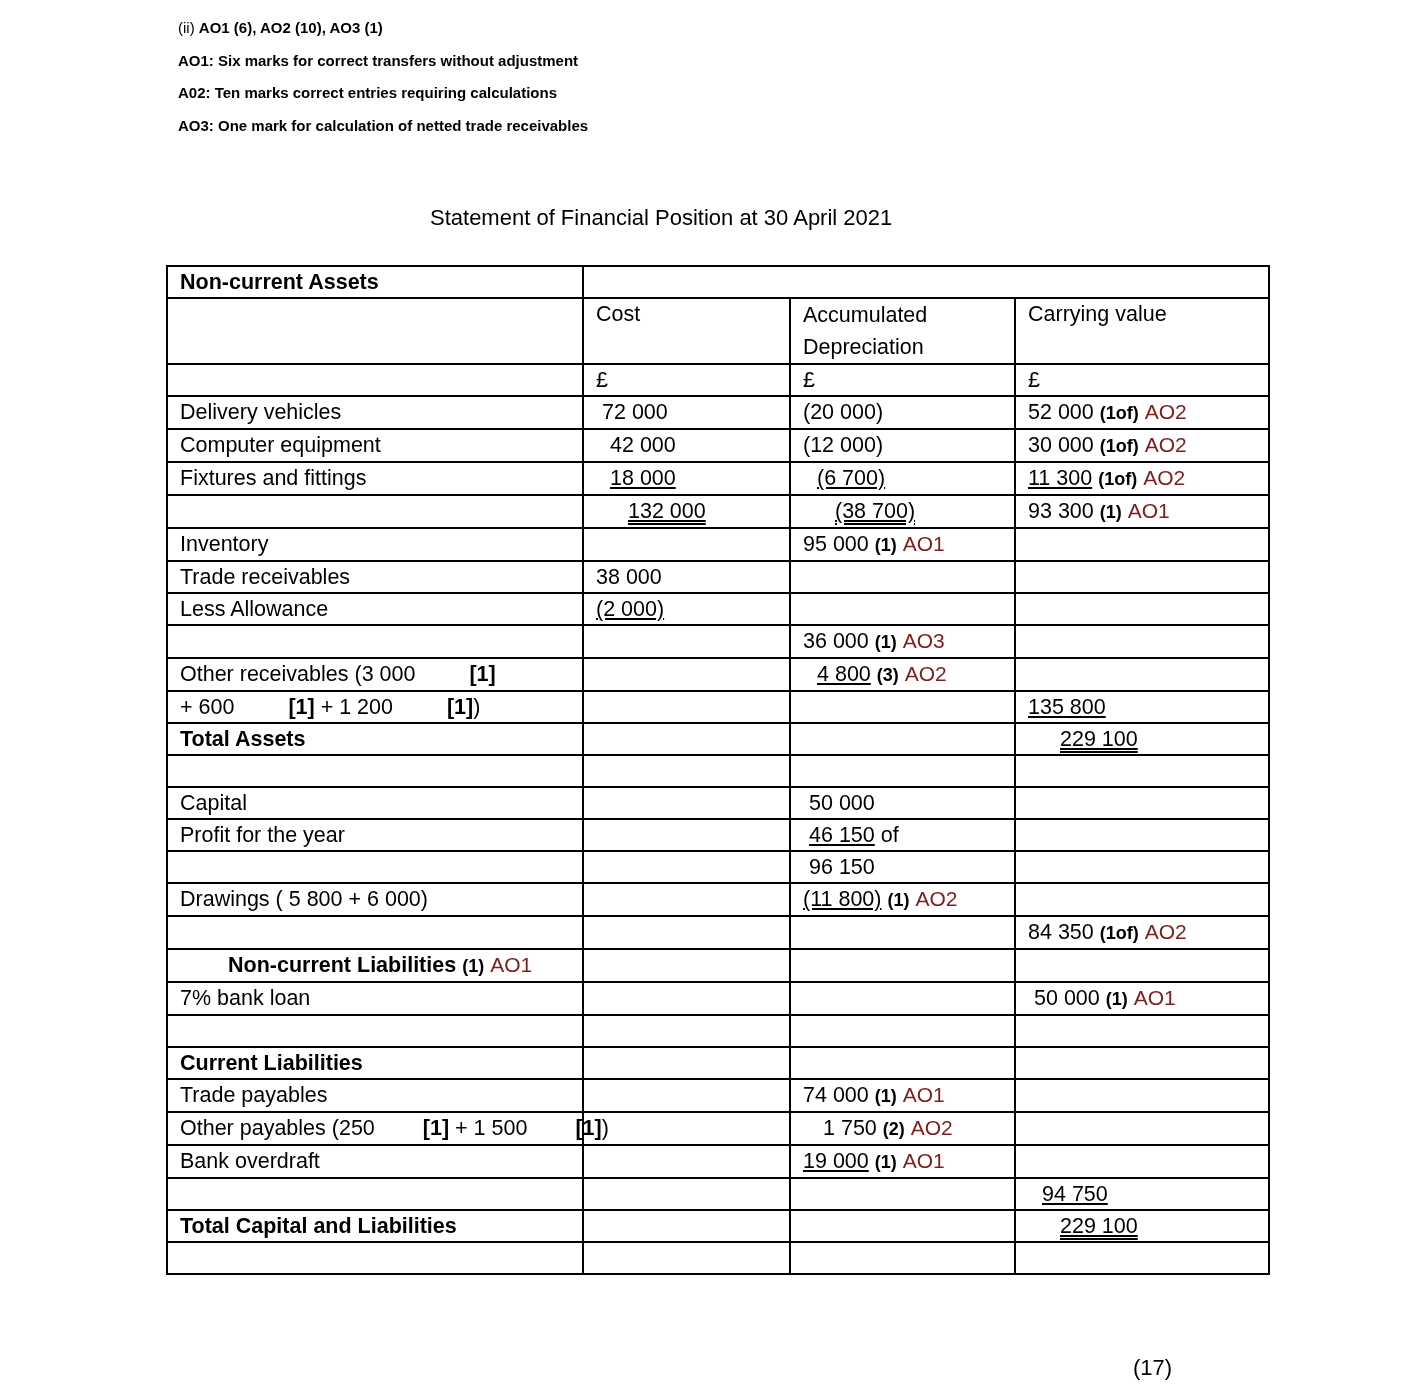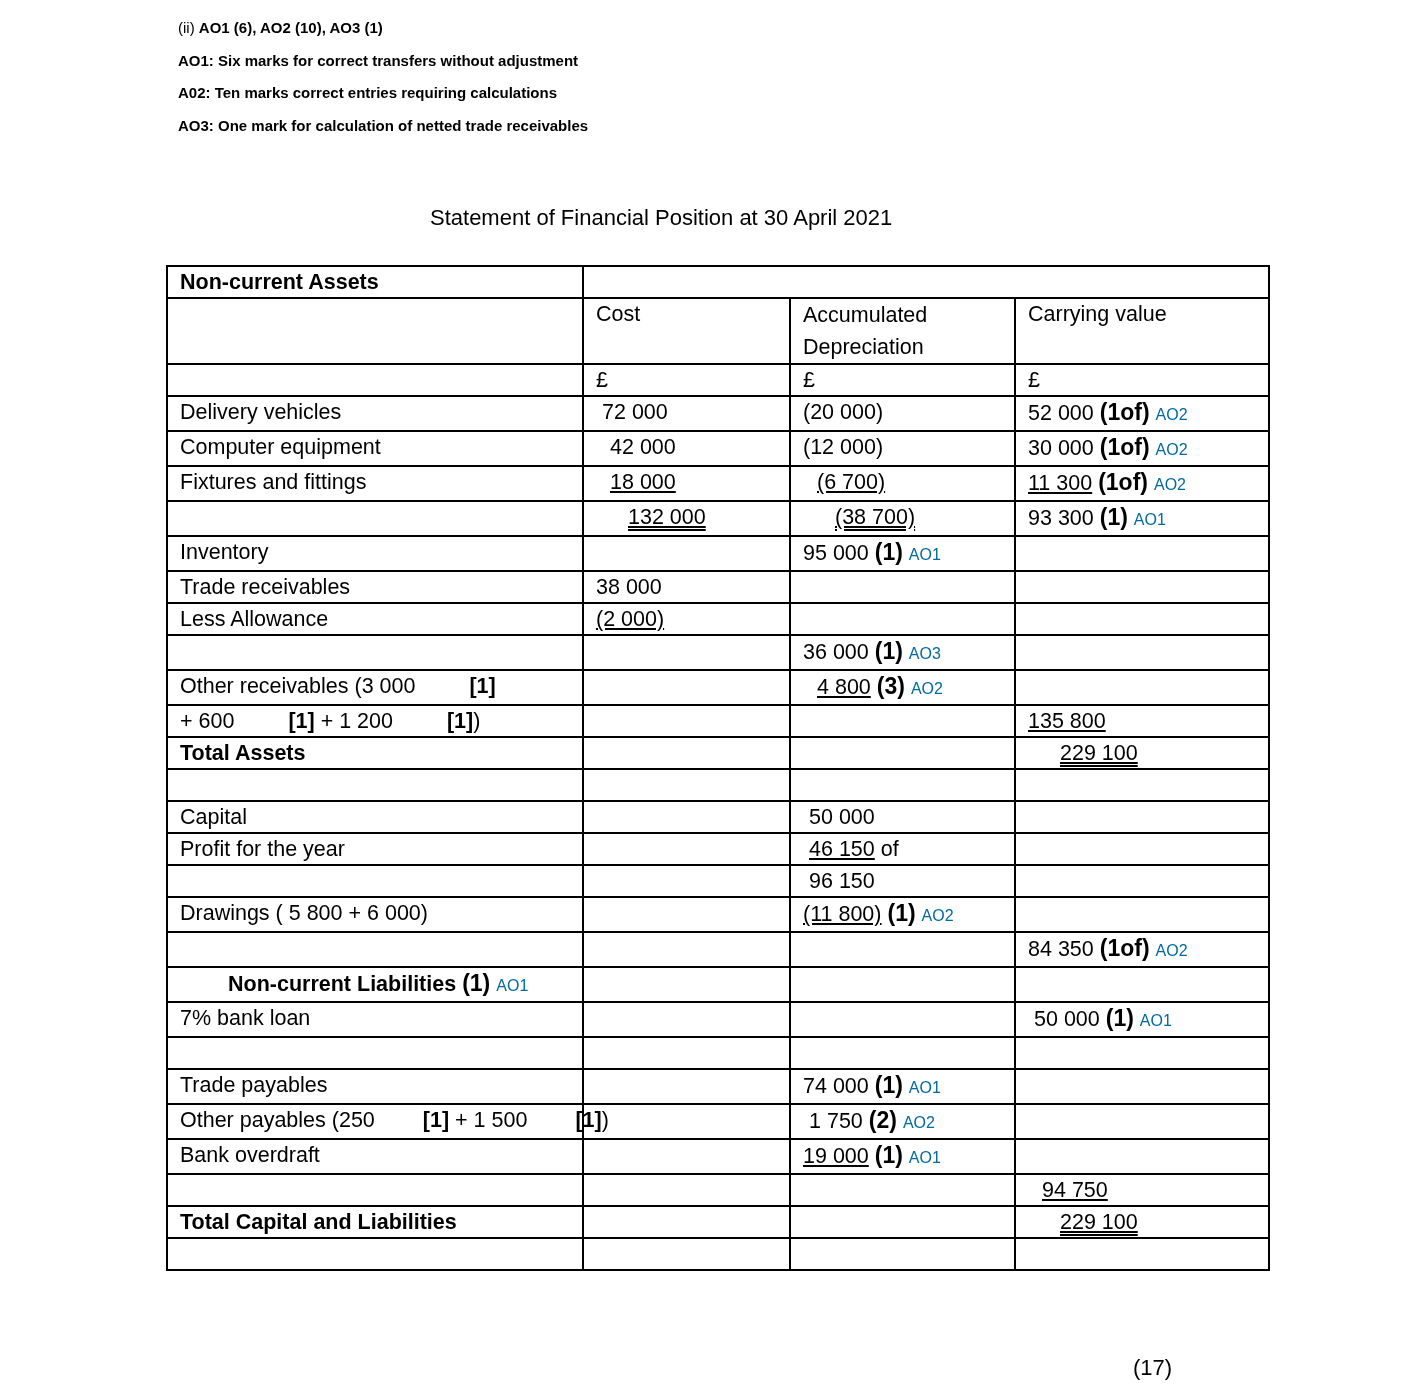--- a/index.html
+++ b/index.html
@@ -5,22 +5,22 @@
   html, body { margin:0; padding:0; background:#ffffff; }
   body { width:1428px; height:1390px; position:relative; font-family:"Liberation Sans", sans-serif; color:#000; }
   .hdr { position:absolute; left:178px; top:12px; font-size:15px; line-height:32.5px; }
   .hdr .b { font-weight:bold; }
   .title { position:absolute; left:430px; top:205px; font-size:22px; }
   table.sofp { position:absolute; left:166px; top:265px; border-collapse:collapse; table-layout:fixed; width:1102px; font-size:21.5px; }
   table.sofp td { border:2px solid #000; padding:0 12px; height:30px; line-height:30px; vertical-align:top; white-space:nowrap; overflow:visible; }
   col.c1 { width:416px; } col.c2 { width:207px; } col.c3 { width:225px; } col.c4 { width:254px; }
   .bold { font-weight:bold;margin-left:48px; }
   .center { text-align:left; }
-  .mk { font-weight:bold; font-size:23px; }
-  .ao { color:#0369a1; font-size:16px; }
+  .mk { font-weight:bold; font-size:18px; }
+  .ao { color:#7f1d1d; font-size:21px; }
   .u { text-decoration:underline; }
   .uu { text-decoration:underline double;margin-left:32px; }
   tr.tall td { height:64px; }
   .marks { position:absolute; left:1133px; top:1355px; font-size:22px; }
 </style>
 </head>
 <body>
 
 <div class="hdr">
   <div><span>(ii) </span><span class="b">AO1 (6), AO2 (10), AO3 (1)</span></div>
@@ -172,29 +172,35 @@
         <td></td>
     <td style="padding-left:18px"><span>50 000</span> <span class="mk">(1)</span> <span class="ao">AO1</span></td>
   </tr>
   <tr>
     <td></td>
         <td></td>
         <td></td>
         <td></td>
   </tr>
   <tr>
+    <td class="bold">Current Liabilities</td>
+    <td></td>
+        <td></td>
+        <td></td>
+  </tr>
+  <tr>
     <td>Trade payables</td>
     <td></td>
     <td><span>74 000</span> <span class="mk">(1)</span> <span class="ao">AO1</span></td>
     <td></td>
   </tr>
   <tr>
     <td><span>Other payables (250</span><span class="bold">[1]</span><span> + 1 500</span><span class="bold">[1]</span><span>)</span></td>
     <td></td>
-    <td style="padding-left:18px"><span>1 750</span> <span class="mk">(2)</span> <span class="ao">AO2</span></td>
+    <td style="padding-left:32px"><span>1 750</span> <span class="mk">(2)</span> <span class="ao">AO2</span></td>
     <td></td>
   </tr>
   <tr>
     <td>Bank overdraft</td>
     <td></td>
     <td><span class="u">19 000</span> <span class="mk">(1)</span> <span class="ao">AO1</span></td>
     <td></td>
   </tr>
   <tr>
     <td></td>

